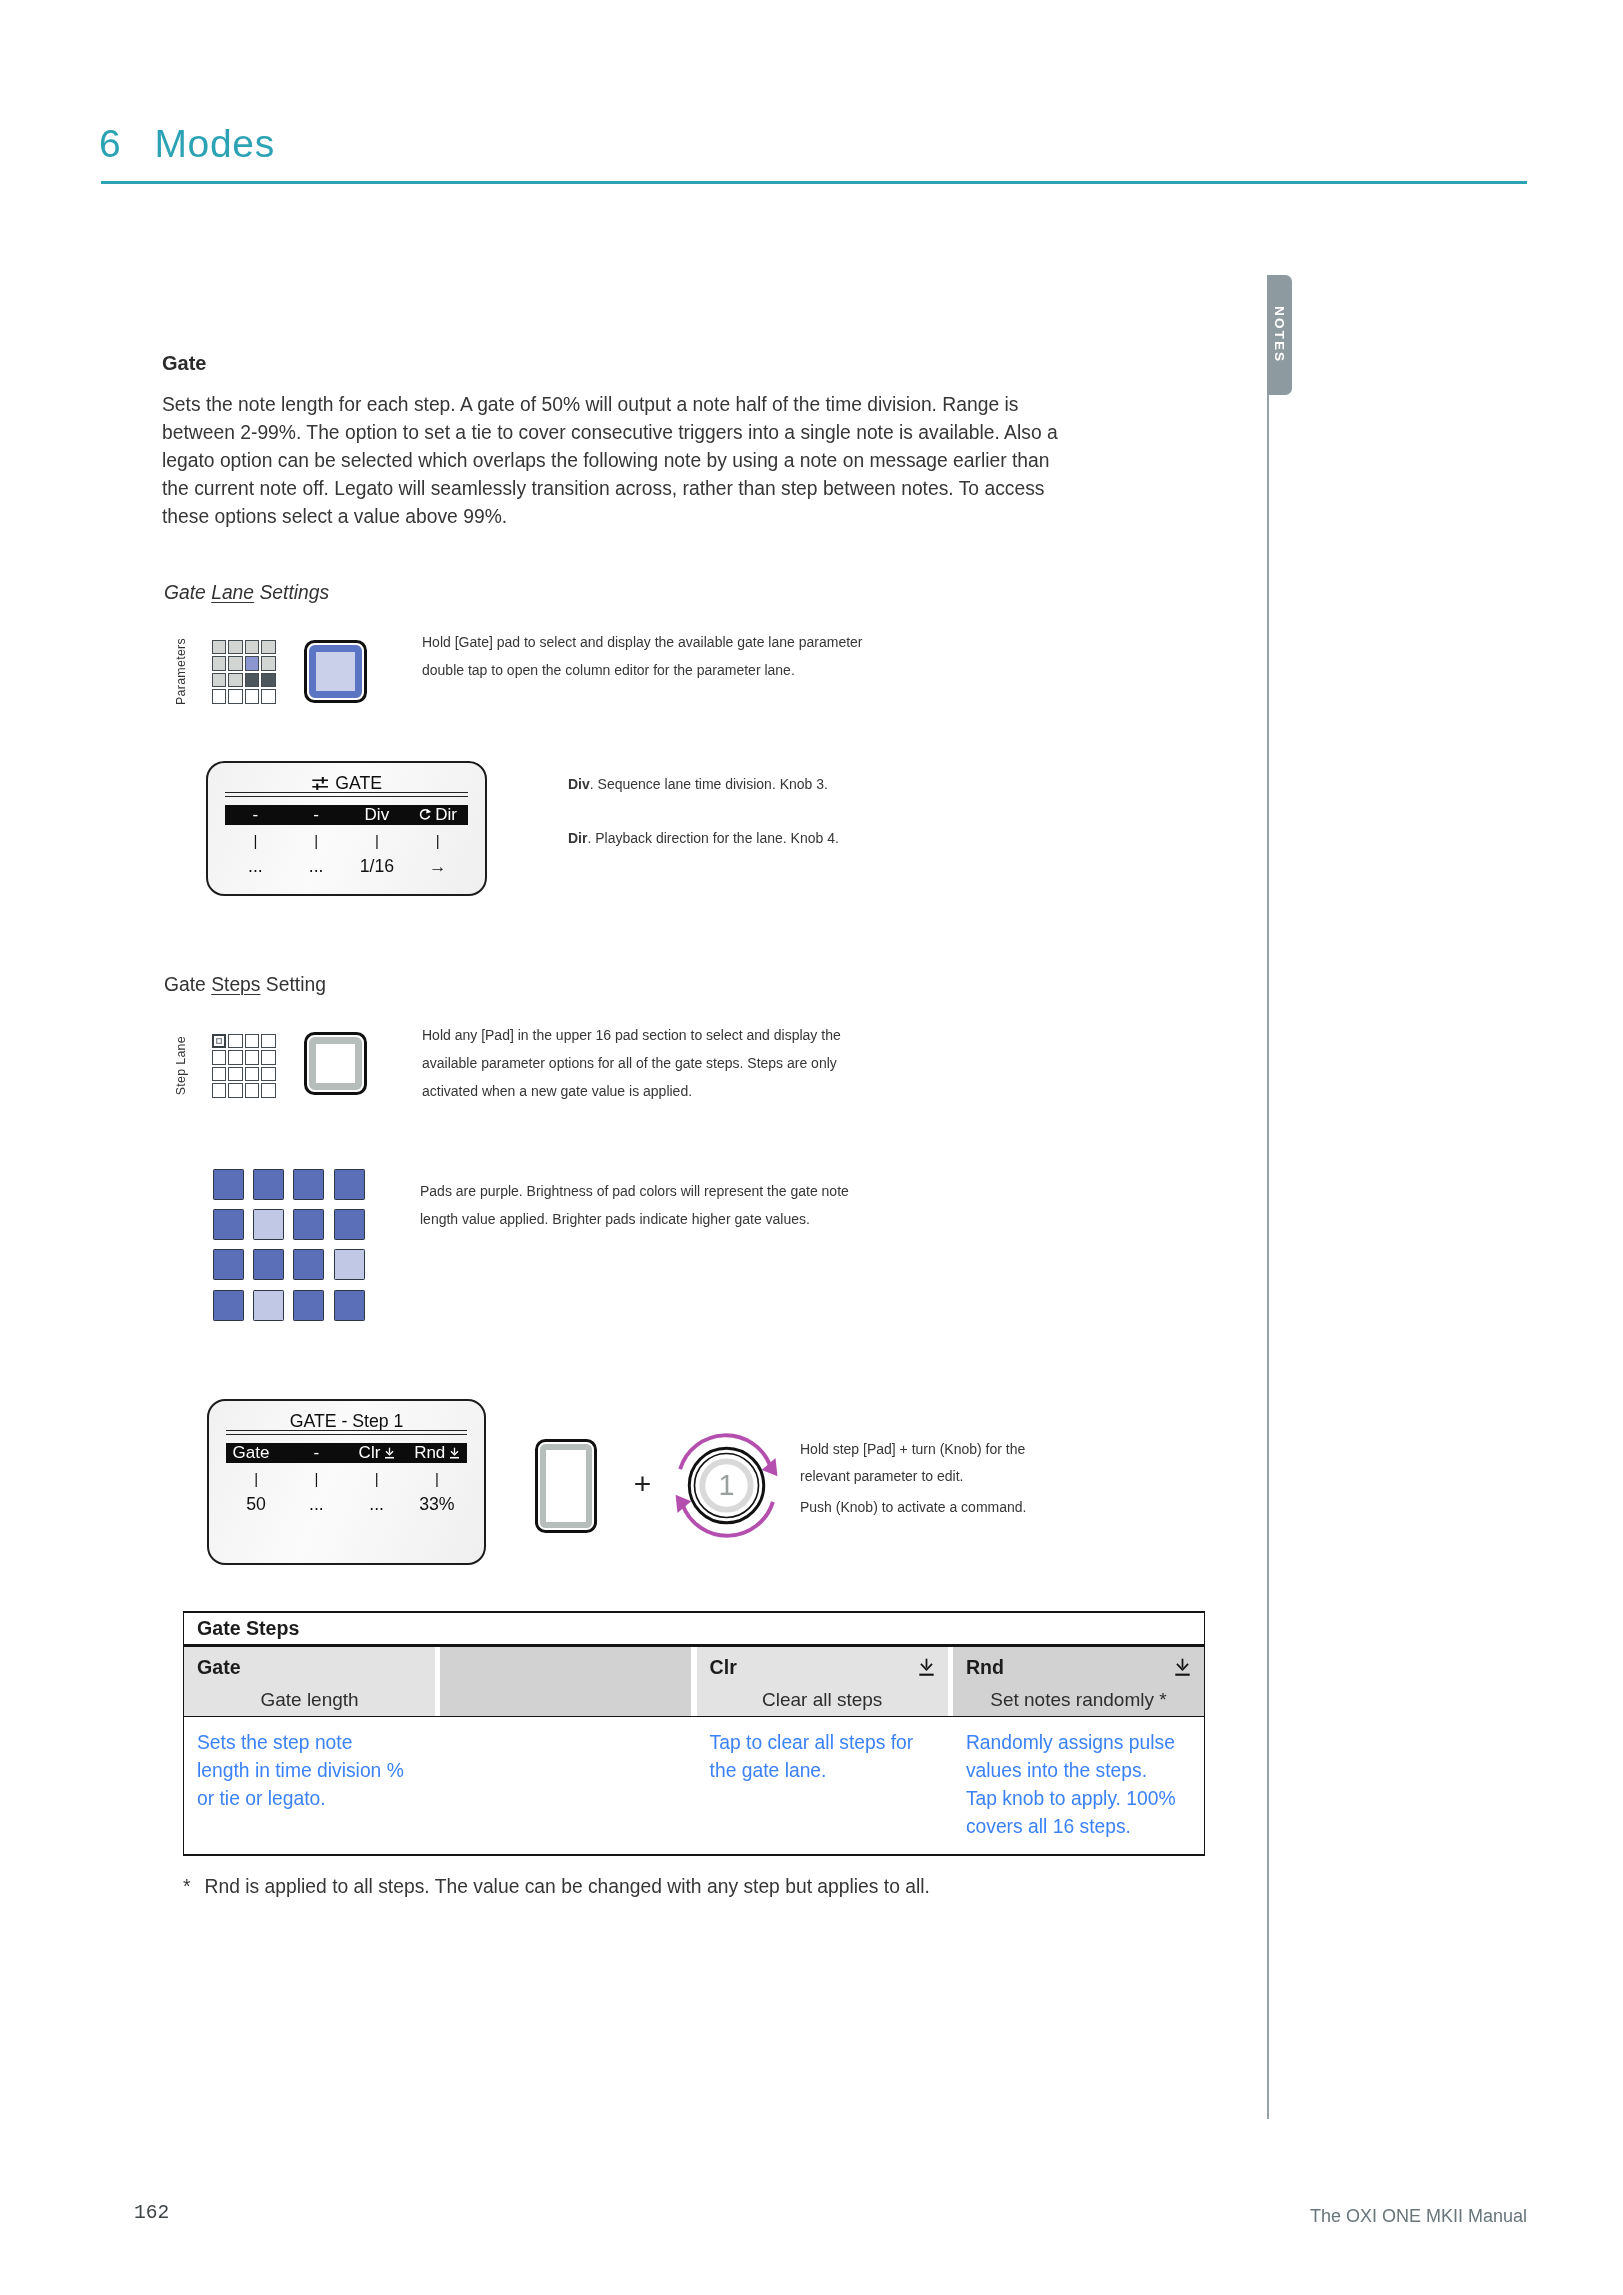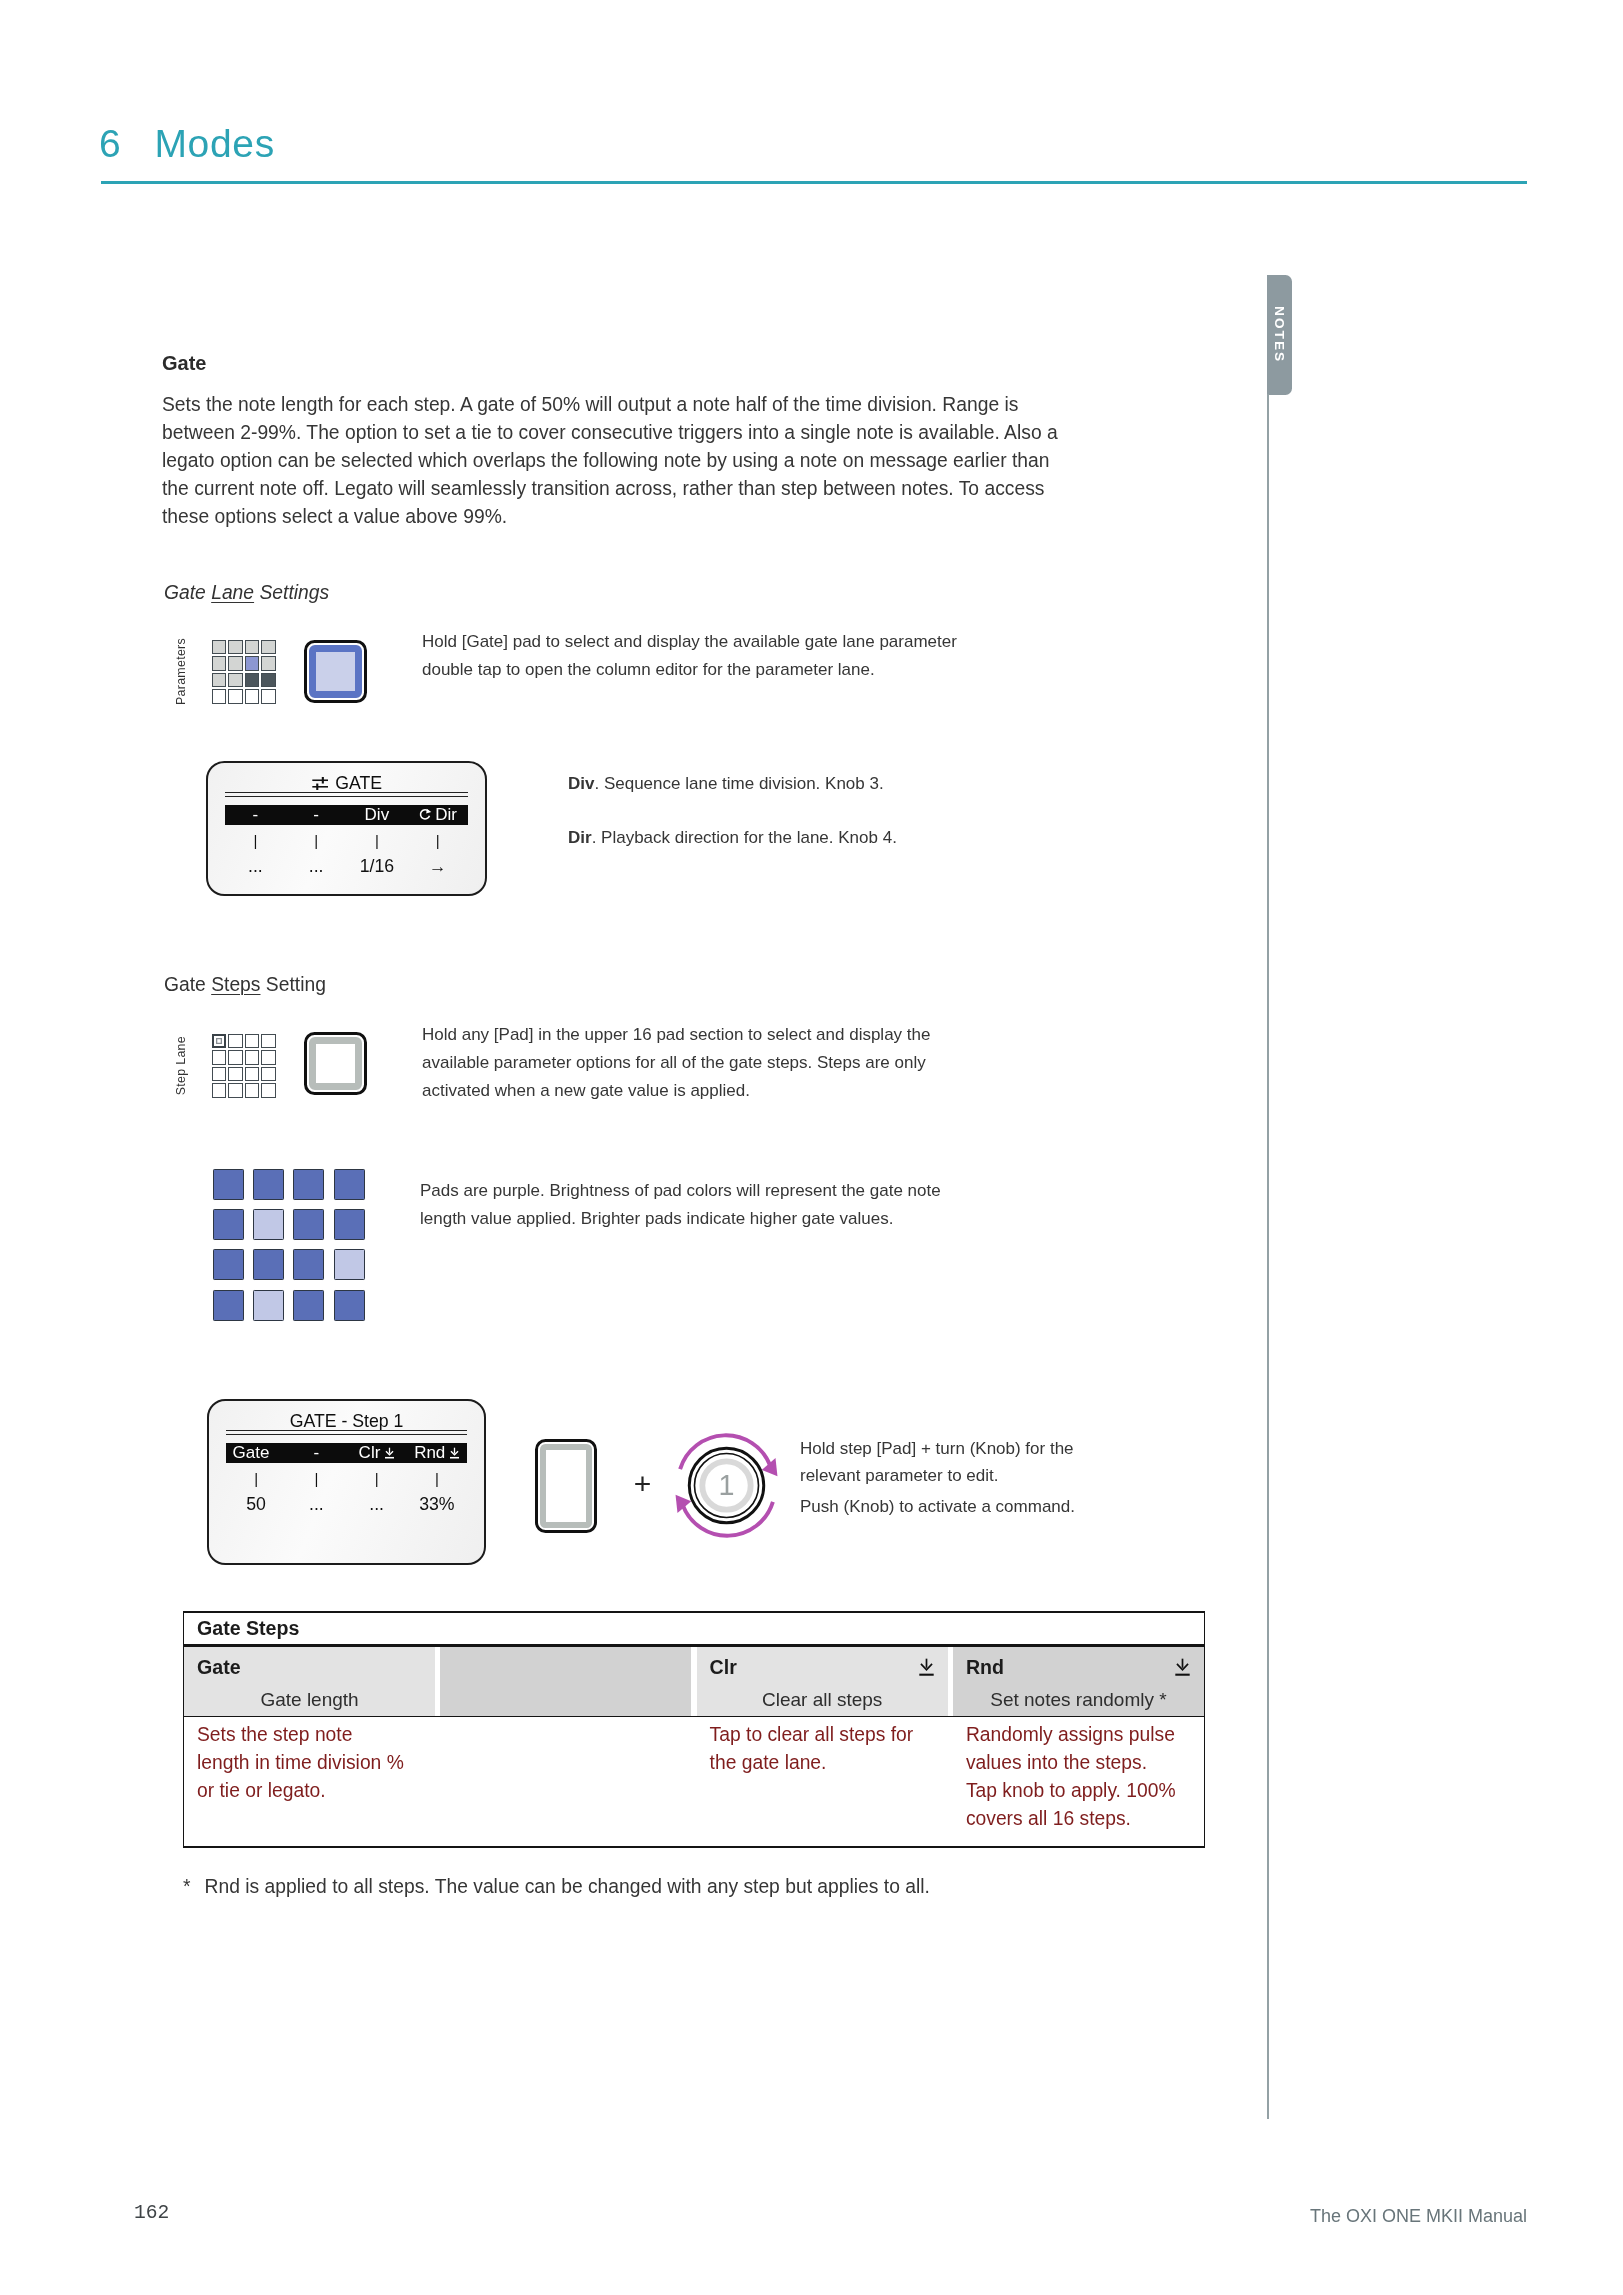--- a/index.html
+++ b/index.html
@@ -48,21 +48,21 @@
   .ppad.l{background:#c1c8e6;}
 
   
   .bigpad{box-sizing:border-box;border:3.6px solid #101010;border-radius:10.5px;background:#fff;padding:2px;}
   .bigpad .inner{width:100%;height:100%;box-sizing:border-box;border-radius:5.9px;}
   .inner.blue{border:7.9px solid #5b74c4;background:#cad0ea;}
   .inner.gray{border:7.2px solid #b7bdba;background:#fff;}
   .inner.gray2{border:6.5px solid #b7bdba;background:#fff;border-radius:5.2px;}
 
   
-  .cap{font-size:17px;line-height:28px;color:#363636;}
+  .cap{font-size:14px;line-height:28px;color:#363636;}
 
   
   .lcd{box-sizing:border-box;border:2.3px solid #1c1c1c;border-radius:18.3px;
     background:linear-gradient(112deg,#f1f1f1 0%,#fbfbfb 45%,#efefef 100%);}
   .lcd-title{position:absolute;top:9.8px;left:0;right:0;display:flex;justify-content:center;align-items:center;gap:5.9px;font-size:17.7px;color:#0e0e0e;}
   .lcd-sep{position:absolute;left:17px;right:17px;top:29px;height:3.3px;border-top:1.6px solid #222;border-bottom:1.6px solid #222;}
   .lcd-bar{position:absolute;left:17px;right:17px;top:42px;height:20px;background:#0c0c0c;color:#fff;
     display:grid;grid-template-columns:repeat(4,1fr);align-items:center;font-size:17px;}
   .lcd-bar .cell{display:flex;justify-content:center;align-items:center;gap:3.3px;}
   .lcd-bar .cell.left{justify-content:flex-start;padding-left:6.5px;}
@@ -79,21 +79,21 @@
   .tbl-title{height:31px;display:flex;align-items:center;padding-left:13px;font-size:19.6px;font-weight:bold;color:#1c1c1c;}
   .tbl-div{height:2.6px;background:#141414;}
   .tbl-head{display:grid;grid-template-columns:repeat(4,1fr);gap:0 5.2px;background:#fff;}
   .tbl-head .cell{height:69px;box-sizing:border-box;padding:9.8px 13px 0 13px;}
   .cell.light{background:#e3e3e3;}
   .cell.dark{background:#d2d2d2;}
   .hrow{display:flex;justify-content:space-between;align-items:center;font-size:19.6px;color:#1c1c1c;}
   .sub{font-size:19px;margin-top:9.8px;color:#2e2e2e;text-align:center;}
   .tbl-line{height:1.6px;background:#141414;}
   .tbl-body{display:grid;grid-template-columns:repeat(4,1fr);gap:0 5.2px;}
-  .tbl-body .cell{min-height:127px;box-sizing:border-box;padding:4px 13px 13px 13px;font-size:19.3px;line-height:28px;color:#7f1d1d;}
+  .tbl-body .cell{min-height:127px;box-sizing:border-box;padding:12px 13px 13px 13px;font-size:19.3px;line-height:28px;color:#3b82f6;}
 
   .footnote{left:183px;top:1876px;font-size:19.3px;color:#363636;}
   .footnote .star{display:inline-block;width:21.6px;}
 
   
   .pagenum{left:134px;top:2202px;font-size:19.6px;color:#3f4447;font-family:Liberation Mono, monospace;}
   .manual{right:96px;top:2206px;font-size:18px;color:#68757a;}
 
   svg{display:block;}
 </style>

